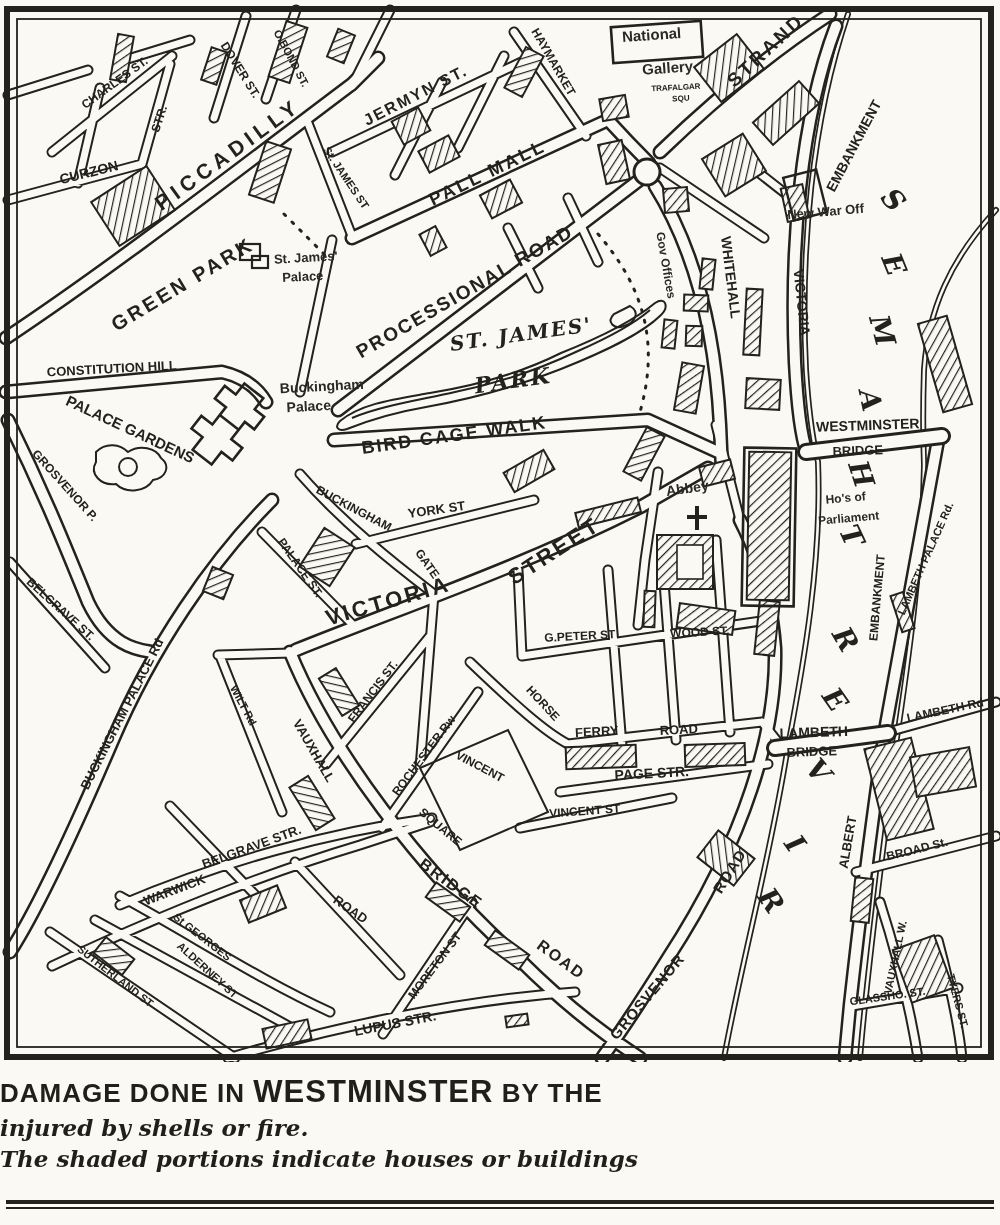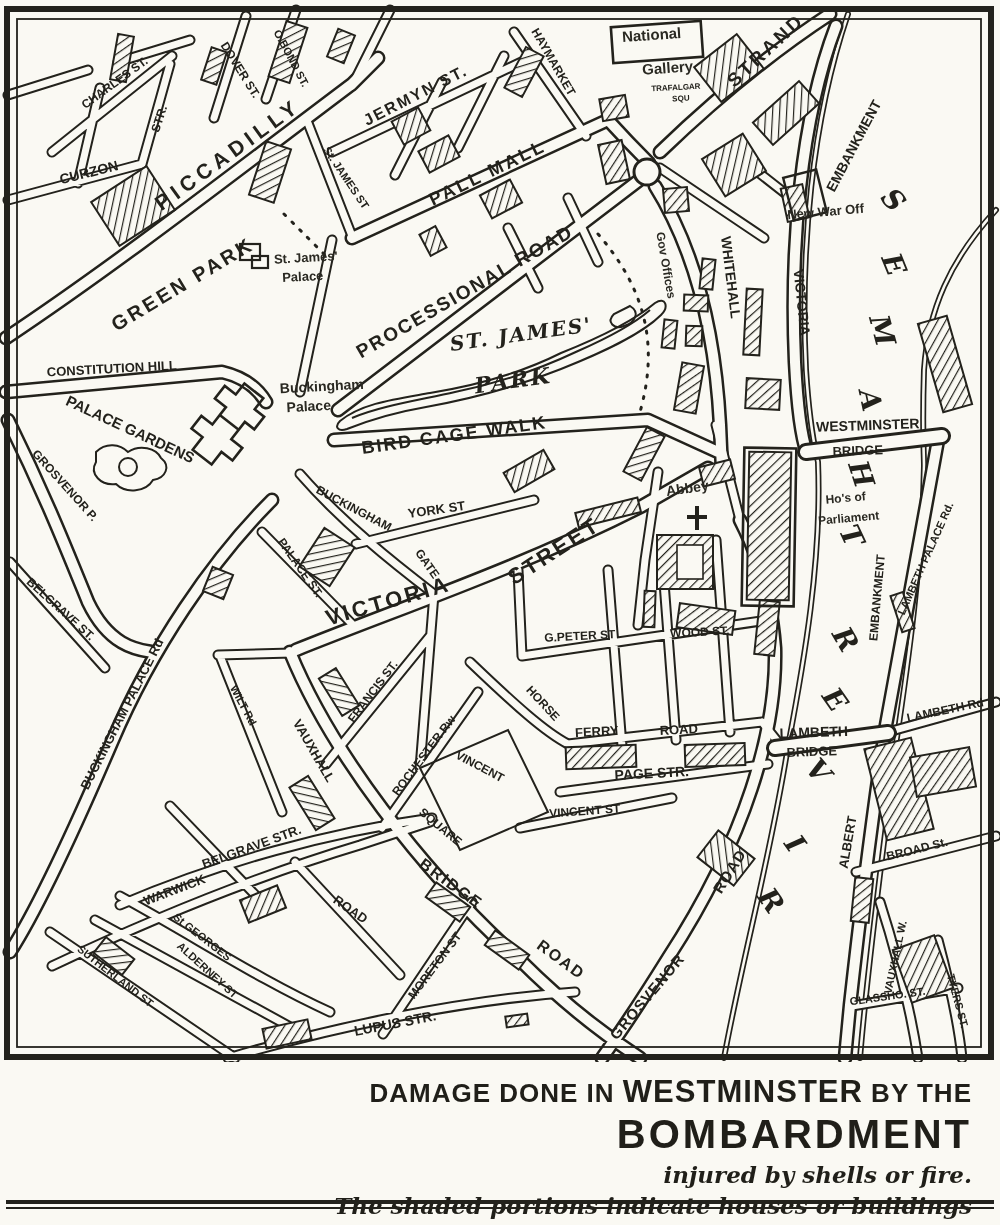--- a/index.html
+++ b/index.html
@@ -6,21 +6,21 @@
   #page{position:relative;width:1000px;height:1225px;background:#faf9f3;overflow:hidden;
         font-family:"Liberation Sans",sans-serif;color:#23221c;}
   svg text{text-anchor:middle;}
   .street{font-family:"Liberation Sans",sans-serif;font-weight:bold;fill:#23221c;}
   .place{font-family:"Liberation Sans",sans-serif;font-weight:bold;fill:#2a2922;}
   .park{font-family:"DejaVu Serif",serif;font-weight:bold;font-style:italic;fill:#23221c;letter-spacing:2px;}
   .river{font-family:"DejaVu Serif",serif;font-weight:bold;font-style:italic;fill:#23221c;}
   .case{stroke:#23221c;fill:none;stroke-linecap:round;stroke-linejoin:round;}
   .fillr{stroke:#faf9f3;fill:none;stroke-linecap:round;stroke-linejoin:round;}
   .thin{stroke:#23221c;fill:none;stroke-width:2;}
-  #caption{position:absolute;left:0;top:1062px;width:972px;text-align:right;color:#201f19;}
+  #caption{position:absolute;left:0;top:1062px;width:972px;text-align:left;color:#201f19;}
   #cap1{font-weight:bold;font-size:26px;letter-spacing:1px;margin-top:12px;}
   #cap1 .emph{font-size:31px;}
   #cap2{font-weight:bold;font-size:40px;letter-spacing:3px;margin-top:2px;}
   #cap3,#cap4{font-family:"DejaVu Serif",serif;font-style:italic;font-weight:bold;font-size:23px;margin-top:4px;}
   #rule{position:absolute;left:6px;top:1200px;width:988px;border-top:4px solid #23221c;}
   #rule:after{content:"";display:block;margin-top:3px;border-top:2px solid #23221c;}
 </style>
 </head>
 <body>
 <div id="page">
@@ -287,19 +287,18 @@
       </g>
 
   <g fill="none" stroke="#23221c">
     <rect x="7" y="9" width="984" height="1048" stroke-width="6"></rect>
     <rect x="17" y="19" width="964" height="1028" stroke-width="1.8"></rect>
   </g>
 </svg>
 
 <div id="caption">
   <div id="cap1"><span>DAMAGE DONE IN </span><span class="emph">WESTMINSTER</span><span> BY THE</span></div>
-  <div id="cap2">BOMBARDMENT</div>
   <div id="cap4">injured by shells or fire.</div>
   <div id="cap3">The shaded portions indicate houses or buildings</div>
 </div>
 <div id="rule"></div>
 
 </div>
 
 </body></html>

